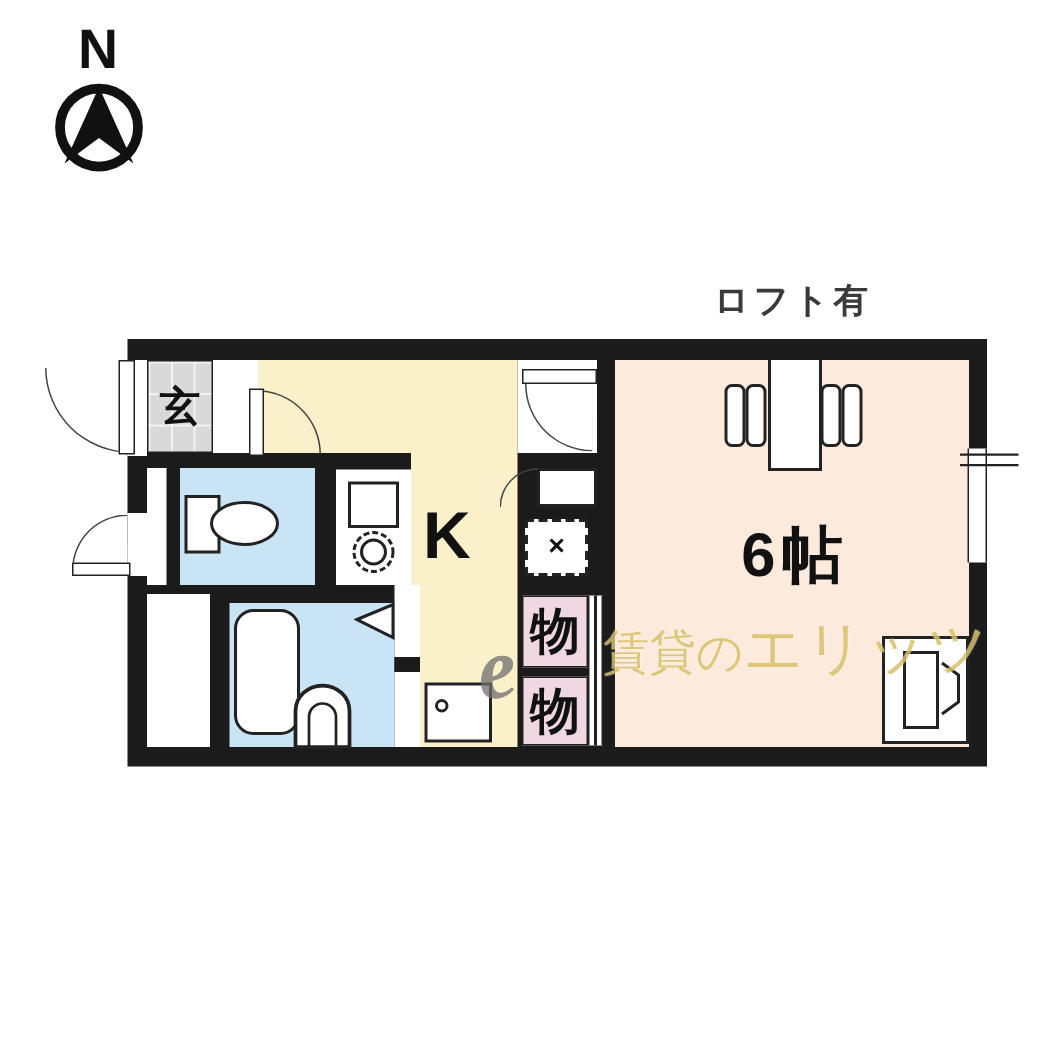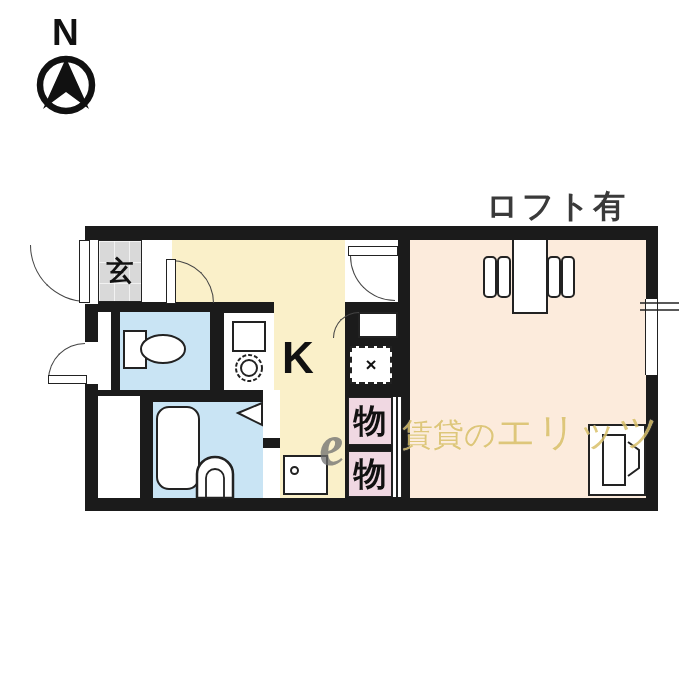--- a/index.html
+++ b/index.html
@@ -6,21 +6,21 @@
   body{
     width:700px;height:700px;position:relative;background:#fff;
     font-family:"Liberation Sans","DejaVu Sans",sans-serif;
     overflow:hidden;
   }
   .abs{position:absolute;box-sizing:border-box;}
   
   #compass-label{left:52px;top:12px;font-size:37px;font-weight:bold;color:#111;}
   #compass-svg{left:32px;top:52px;}
   
-  #loft-note{left:486px;top:185px;font-size:32px;font-weight:600;color:#3a3a3a;letter-spacing:3px;}
+  #loft-note{left:476px;top:185px;font-size:23px;font-weight:600;color:#3a3a3a;letter-spacing:3px;}
   
   #plan-base{left:85px;top:226px;width:573px;height:285px;background:var(--wall,#1b1b1b);}
   
   #genkan{left:98px;top:240px;width:44px;height:62px;background:var(--genkan,#d9d9d9);
     border:1.5px solid #222;display:flex;align-items:center;justify-content:center;
     font-size:27px;font-weight:600;color:#111;
     background-image:linear-gradient(#ffffffaa 1.5px,transparent 1.5px),linear-gradient(90deg,#ffffffaa 1.5px,transparent 1.5px);
     background-size:15px 21px;}
   #hall{left:142px;top:240px;width:30px;height:62px;background:#fff;}
   .kitchen-floor{background:var(--kitchen,#faf0c9);}
@@ -155,20 +155,21 @@
 <div class="abs arc" id="side-arc"></div>
 <div class="abs leaf" id="side-leaf"></div>
 <div class="abs arc" id="hall-arc"></div>
 <div class="abs leaf" id="hall-leaf"></div>
 <div class="abs arc" id="kw-arc"></div>
 <div class="abs leaf" id="kw-leaf"></div>
 <div class="abs arc" id="small-arc"></div>
 
 <div class="abs" id="kitchen-label">K</div>
 <div class="abs" id="western-label">
+  <span>6帖</span>
 </div>
 
 <svg class="abs" style="left:0;top:0;" width="700" height="700" viewBox="0 0 700 700">
 
   <g>
     <rect x="124" y="331" width="22" height="37" fill="#fff" stroke="#222" stroke-width="2"></rect>
     <ellipse cx="163" cy="349" rx="22" ry="14" fill="#fff" stroke="#222" stroke-width="2"></ellipse>
   </g>
 
   <g>

